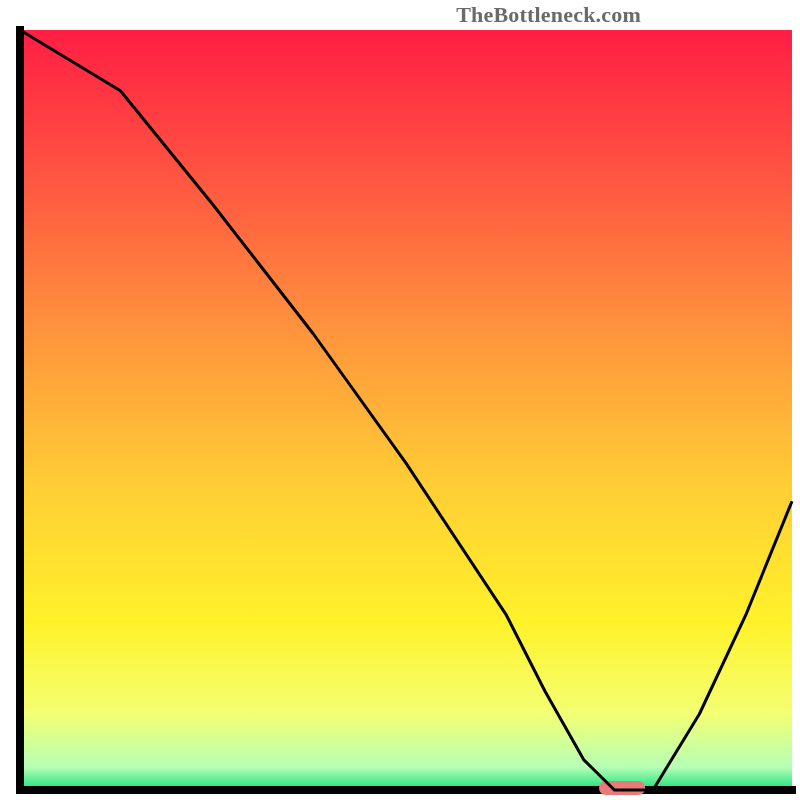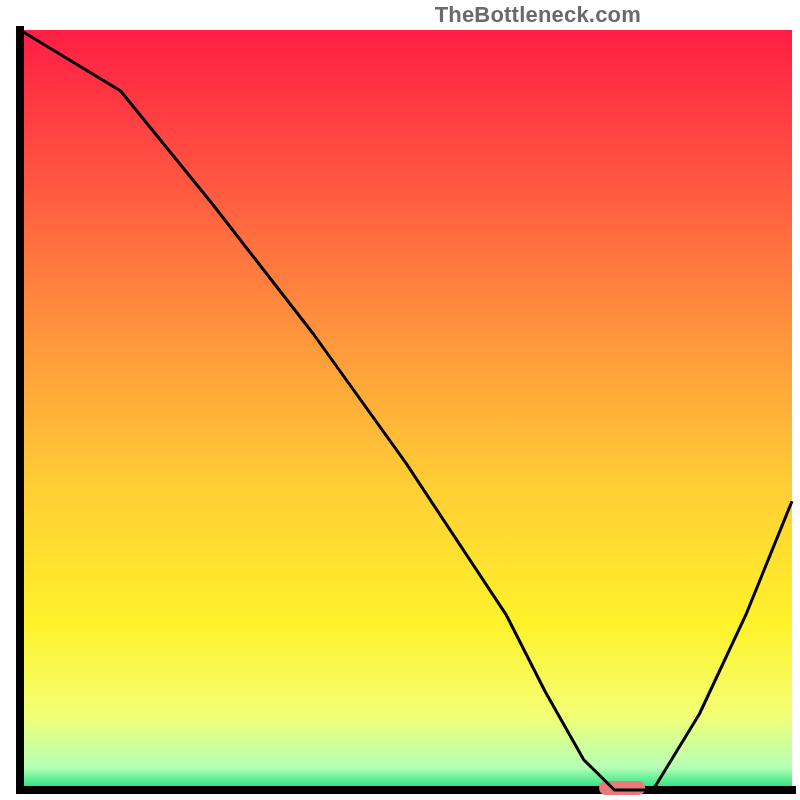--- a/index.html
+++ b/index.html
@@ -8,20 +8,21 @@
     width: 800px;
     height: 800px;
     background: #ffffff;
     font-family: Arial, Helvetica, sans-serif;
     overflow: hidden;
   }
   .stage {
     position: relative;
     width: 651px;
     height: 800px;
+    font-family: Liberation Serif, serif;
   }
   .watermark {
     position: absolute;
     top: 2px;
     right: 10px;
     font-size: 22px;
     font-weight: 600;
     color: #6a6a6a;
     letter-spacing: 0.2px;
     user-select: none;

